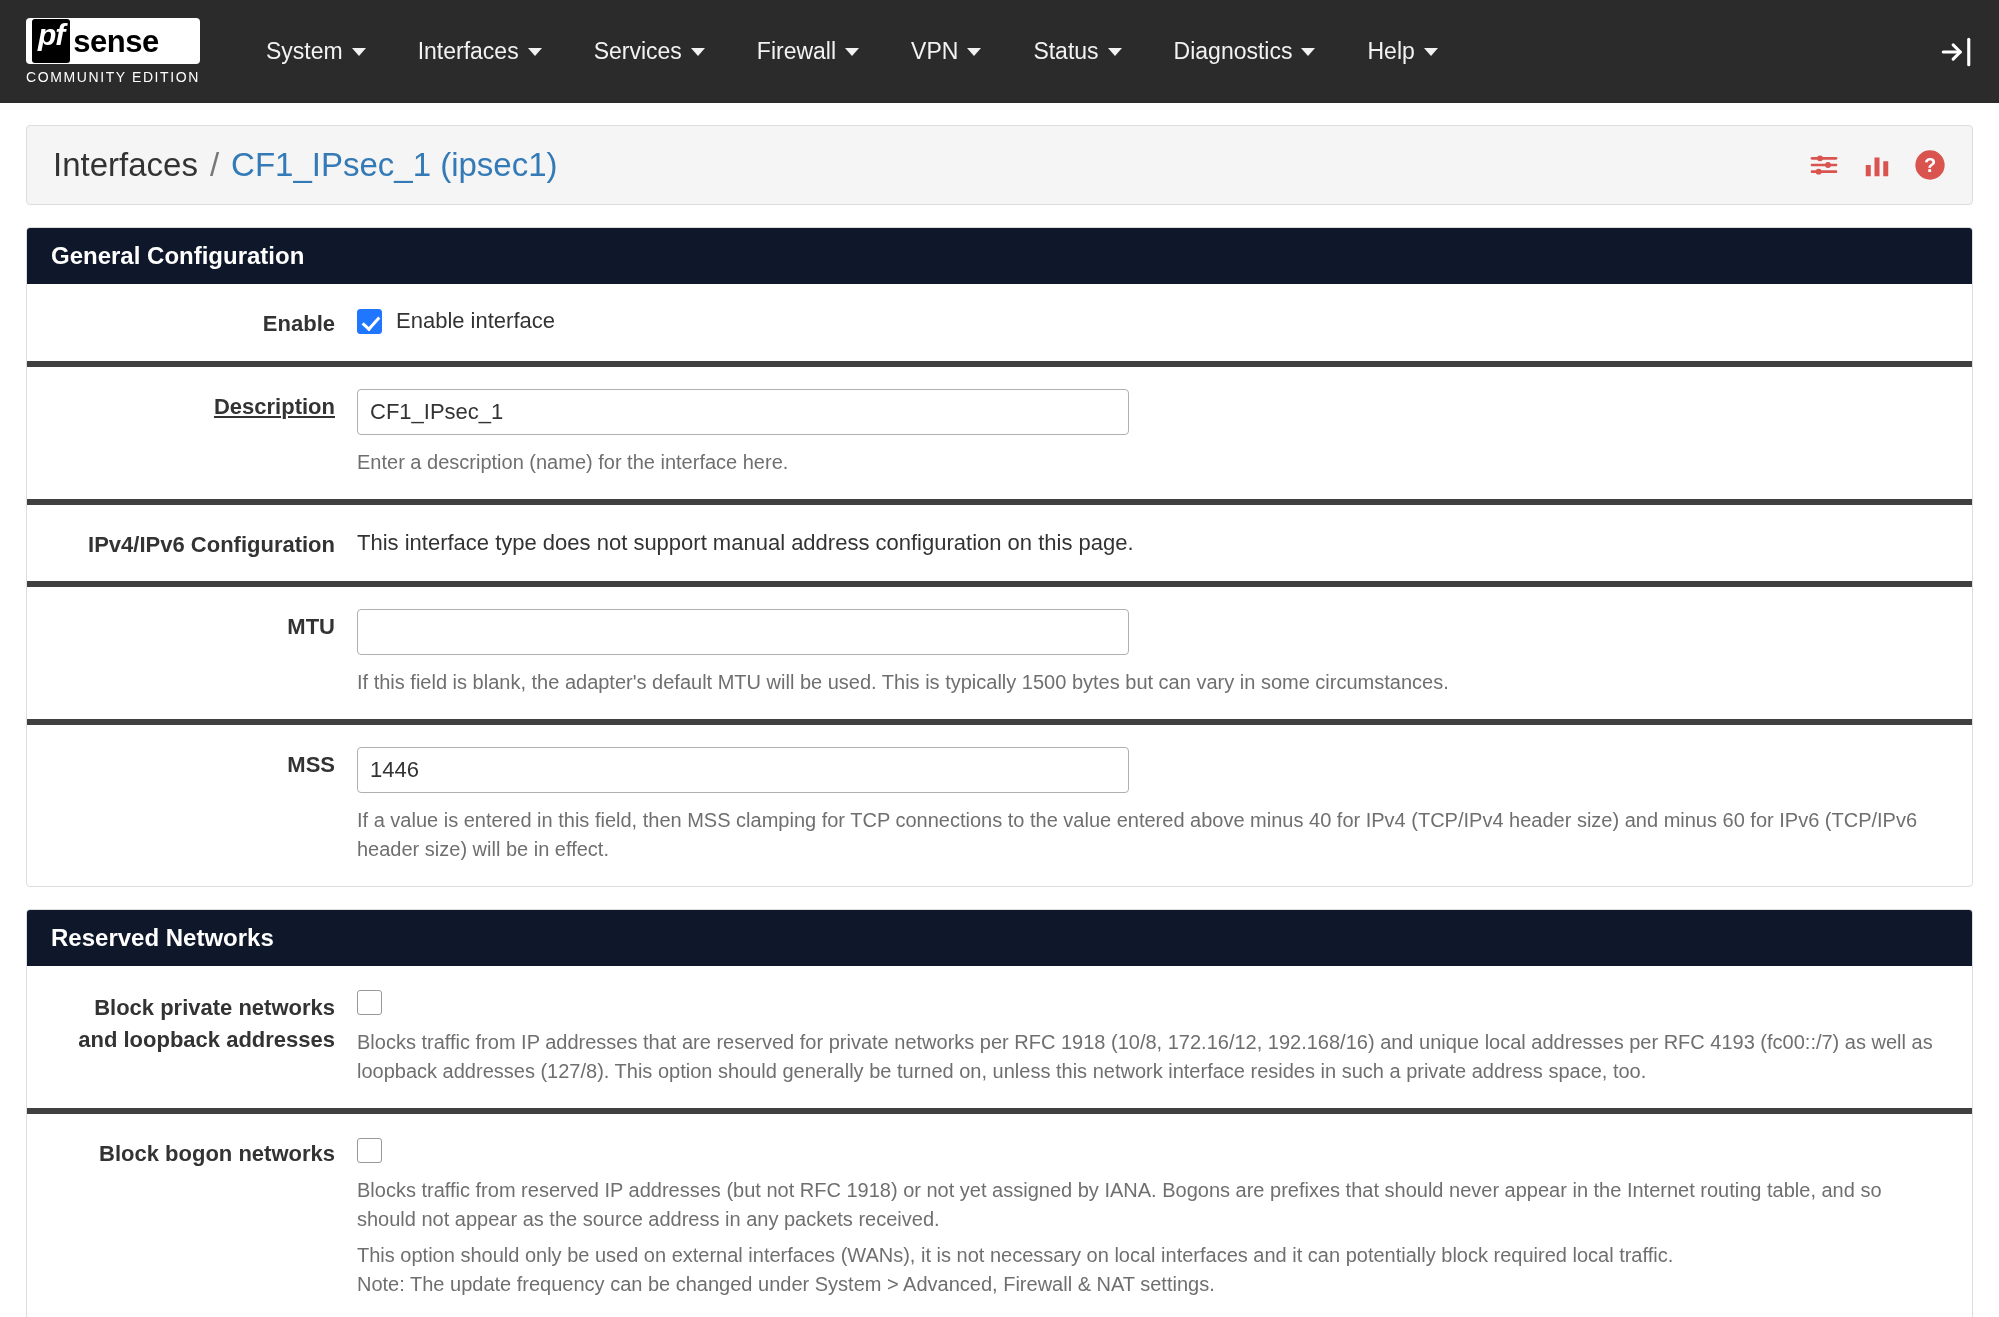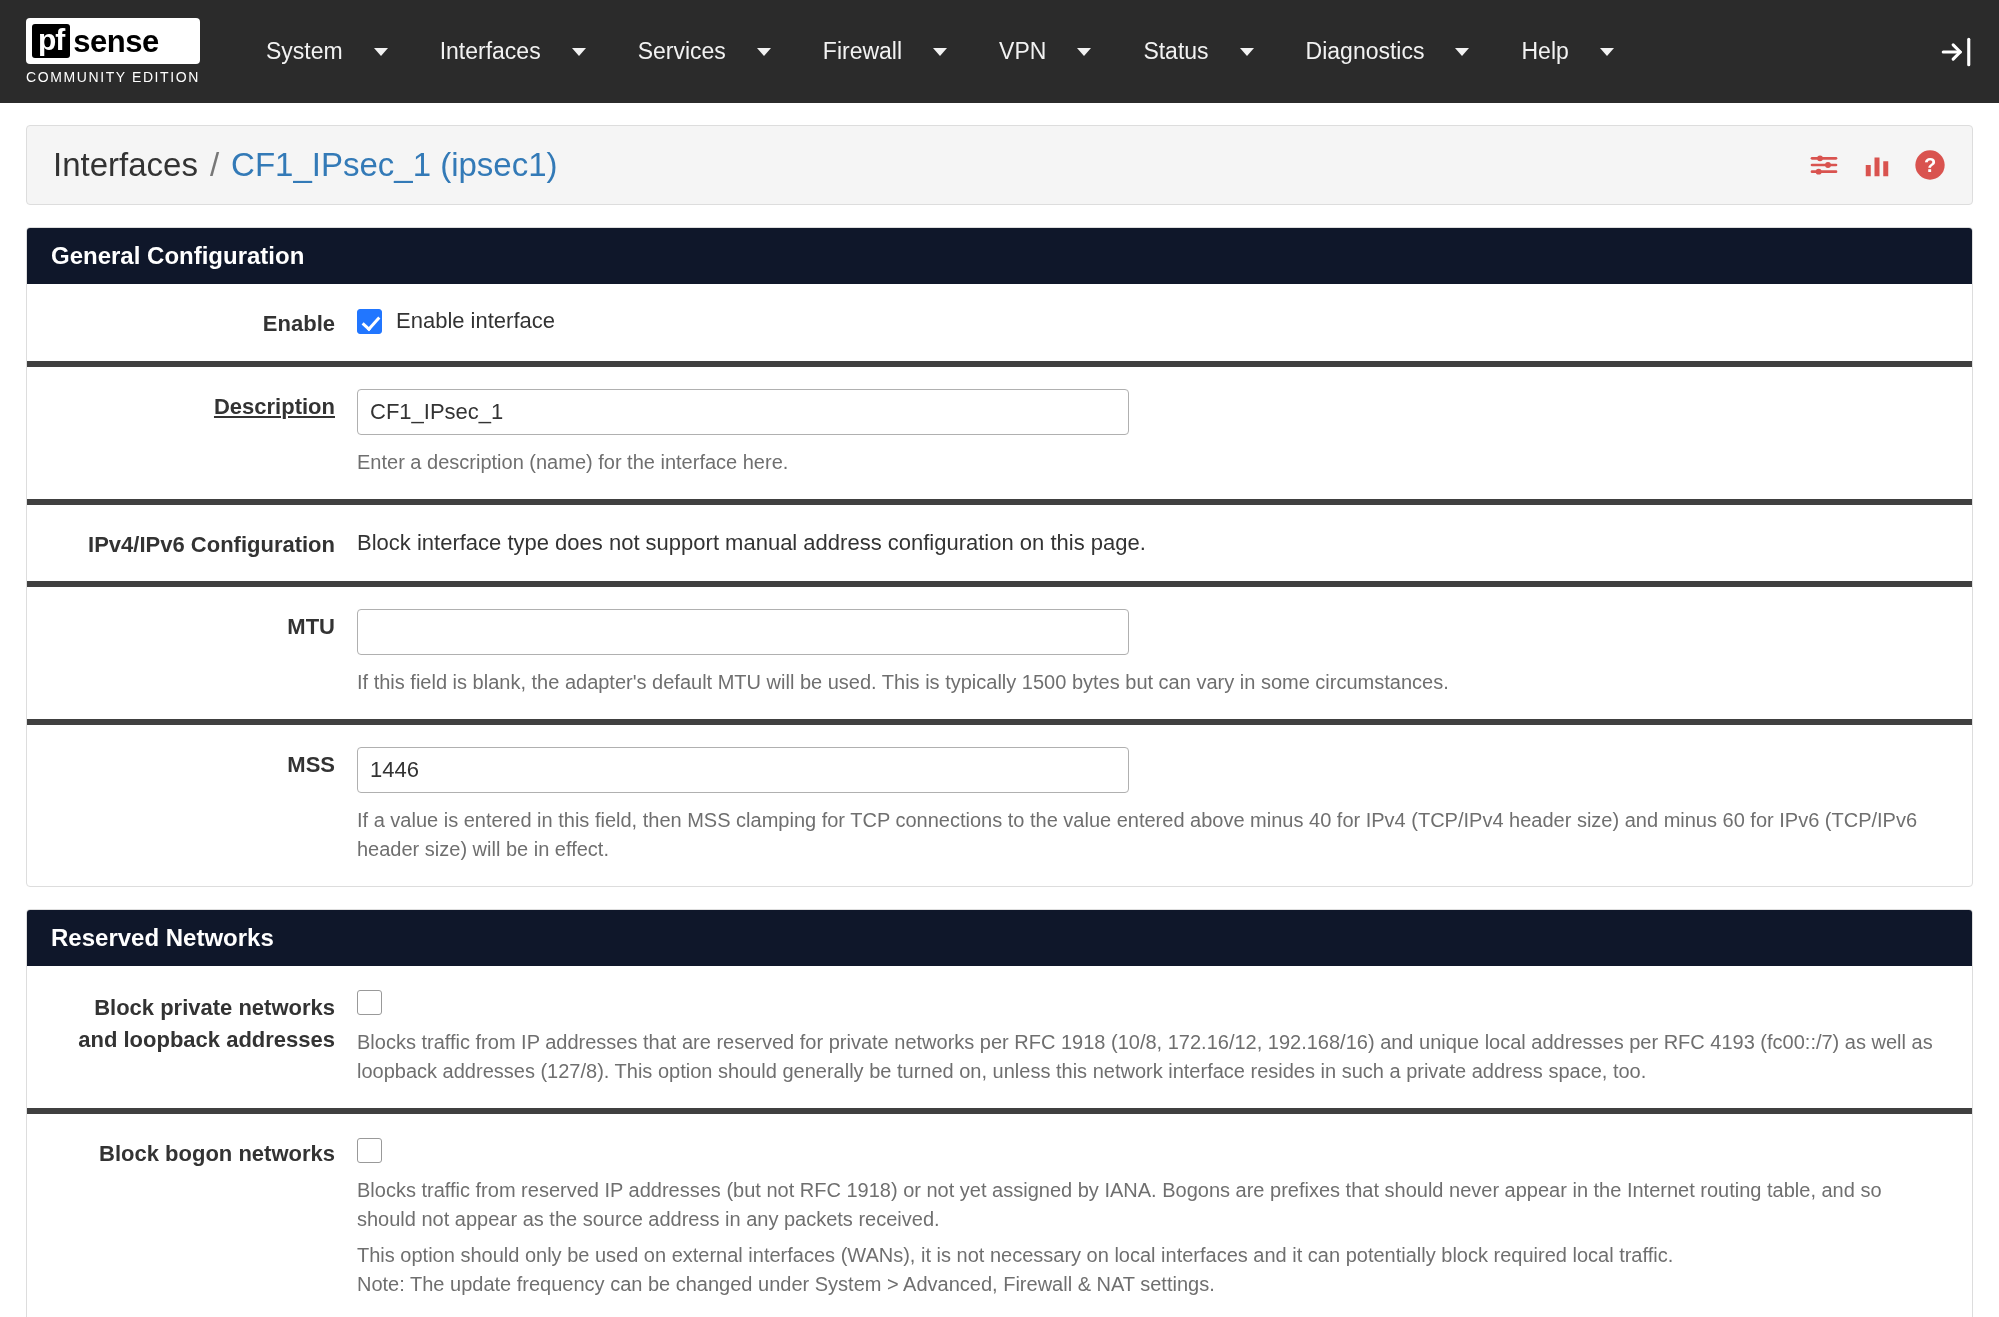--- a/index.html
+++ b/index.html
@@ -38,21 +38,22 @@
     background: #ffffff;
     border-radius: 4px;
     padding: 4px 10px 4px 6px;
     height: 46px;
   }
   .brand-pf {
     background: #000000;
     color: #ffffff;
     font-weight: bold;
     font-size: 30px;
-    padding: 1px 6px 3px 6px;
+    font-style: italic;
+    padding: 1px 6px 13px 6px;
     border-radius: 3px;
     letter-spacing: -1px;
     line-height: 1;
   }
   .brand-sense {
     color: #000000;
     font-weight: bold;
     font-size: 31px;
     line-height: 1;
     margin-left: 3px;
@@ -72,21 +73,20 @@
   }
   .nav-item {
     color: #f2f2f2;
     font-size: 23px;
     padding: 0 26px;
     height: 100%;
     display: flex;
     align-items: center;
     cursor: pointer;
     white-space: nowrap;
-    gap: 22px;
   }
   .caret {
     display: inline-block;
     margin-left: 9px;
     border-left: 7px solid transparent;
     border-right: 7px solid transparent;
     border-top: 8px solid #f2f2f2;
   }
   .logout-btn {
     position: absolute;
@@ -339,21 +339,21 @@
       </div>
       <div class="form-control-col">
         <input type="text" value="CF1_IPsec_1" style="">
         <div class="help-block">Enter a description (name) for the interface here.</div>
       </div>
     </div>
 
     <div class="form-row">
       <div class="form-label">IPv4/IPv6 Configuration</div>
       <div class="form-control-col">
-        <div class="static-text">Block interface type does not support manual address configuration on this page.</div>
+        <div class="static-text">This interface type does not support manual address configuration on this page.</div>
       </div>
     </div>
 
     <div class="form-row">
       <div class="form-label">MTU</div>
       <div class="form-control-col">
         <input type="text" value="" style="">
         <div class="help-block">If this field is blank, the adapter's default MTU will be used. This is typically 1500 bytes but can vary in some circumstances.</div>
       </div>
     </div>

